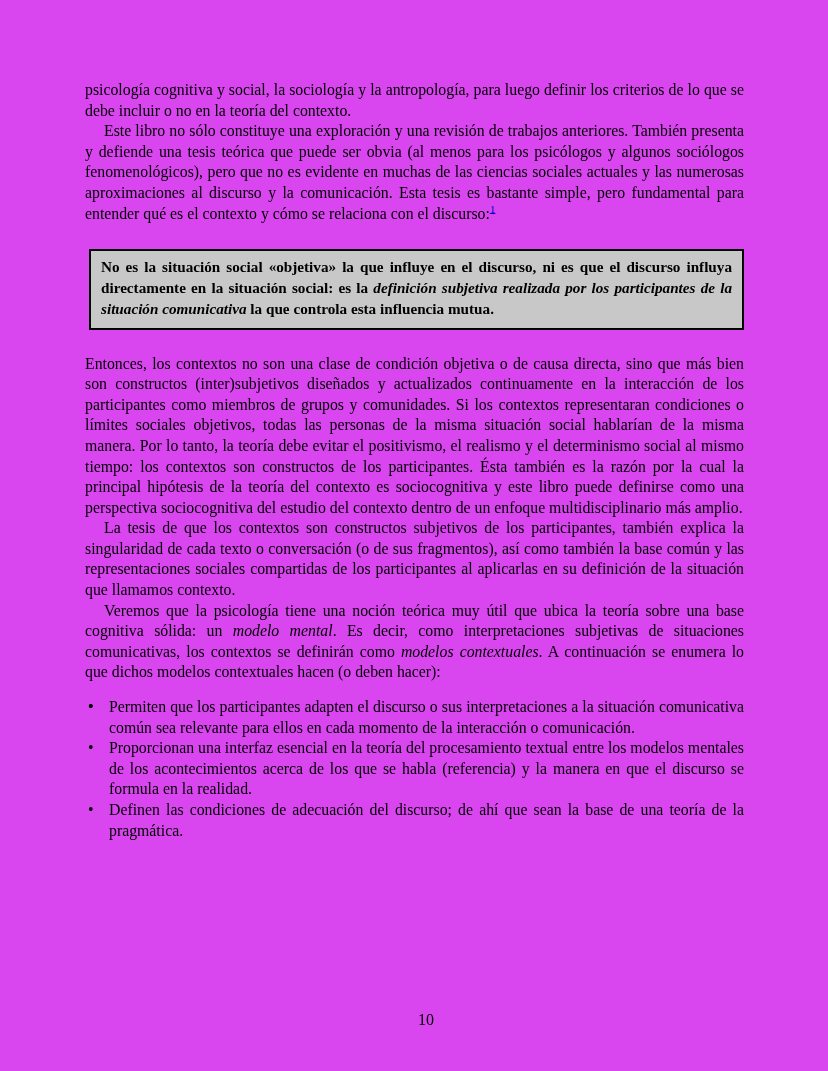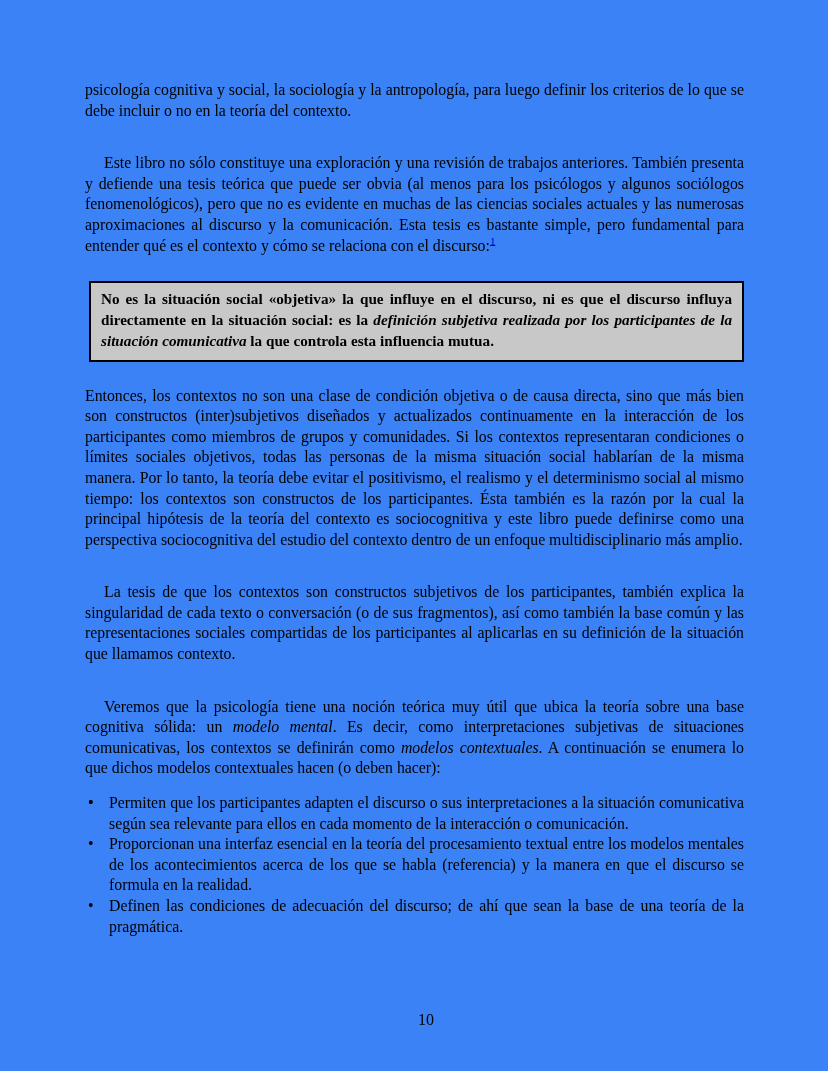--- a/index.html
+++ b/index.html
@@ -8,34 +8,34 @@
   body {
     width: 828px;
     height: 1071px;
     font-family: "Liberation Serif", "DejaVu Serif", serif;
     color: #000;
   }
   .page {
     position: relative;
     width: 828px;
     height: 1071px;
-    background: #3b82f6;
+    background: #d946ef;
     overflow: hidden;
   }
   .text-block {
     position: absolute;
     top: 80px;
     left: 85px;
     width: 659px;
     font-size: 15.8px;
     line-height: 20.6px;
     text-align: justify;
   }
   .para { text-align: justify; }
-  .indent { text-indent: 19px; margin-top: 32px; }
+  .indent { text-indent: 19px; }
   .footnote {
     color: #0000cc;
     font-size: 11px;
     vertical-align: super;
     line-height: 0;
     text-decoration: underline;
     cursor: pointer;
   }
   .thesis-box {
     margin: 25px 0 24px 4px;
@@ -85,21 +85,21 @@
     <div class="thesis-box"><span>No es la situación social «objetiva» la que influye en el discurso, ni es que el discurso influya directamente en la situación social: es la </span><em>definición subjetiva realizada por los participantes de la situación comunicativa</em><span> la que controla esta influencia mutua.</span></div>
 
     <p class="para">Entonces, los contextos no son una clase de condición objetiva o de causa directa, sino que más bien son constructos (inter)subjetivos diseñados y actualizados continuamente en la interacción de los participantes como miembros de grupos y comunidades. Si los contextos representaran condiciones o límites sociales objetivos, todas las personas de la misma situación social hablarían de la misma manera. Por lo tanto, la teoría debe evitar el positivismo, el realismo y el determinismo social al mismo tiempo: los contextos son constructos de los participantes. Ésta también es la razón por la cual la principal hipótesis de la teoría del contexto es sociocognitiva y este libro puede definirse como una perspectiva sociocognitiva del estudio del contexto dentro de un enfoque multidisciplinario más amplio.</p>
 
     <p class="para indent">La tesis de que los contextos son constructos subjetivos de los participantes, también explica la singularidad de cada texto o conversación (o de sus fragmentos), así como también la base común y las representaciones sociales compartidas de los participantes al aplicarlas en su definición de la situación que llamamos contexto.</p>
 
     <p class="para indent"><span>Veremos que la psicología tiene una noción teórica muy útil que ubica la teoría sobre una base cognitiva sólida: un </span><em>modelo mental</em><span>. Es decir, como interpretaciones subjetivas de situaciones comunicativas, los contextos se definirán como </span><em>modelos contextuales</em><span>. A continuación se enumera lo que dichos modelos contextuales hacen (o deben hacer):</span></p>
 
     <ul class="bullet-list">
       <li><span class="bullet">•</span></li>
-      <li><span class="bullet">•</span><span class="li-text">Permiten que los participantes adapten el discurso o sus interpretaciones a la situación comunicativa según sea relevante para ellos en cada momento de la interacción o comunicación.</span></li>
+      <li><span class="bullet">•</span><span class="li-text">Permiten que los participantes adapten el discurso o sus interpretaciones a la situación comunicativa común sea relevante para ellos en cada momento de la interacción o comunicación.</span></li>
       <li><span class="bullet">•</span><span class="li-text">Proporcionan una interfaz esencial en la teoría del procesamiento textual entre los modelos mentales de los acontecimientos acerca de los que se habla (referencia) y la manera en que el discurso se formula en la realidad.</span></li>
       <li><span class="bullet">•</span><span class="li-text">Definen las condiciones de adecuación del discurso; de ahí que sean la base de una teoría de la pragmática.</span></li>
     </ul>
 
   </div>
 
   <div class="page-number">10</div>
 
 </div>
 

